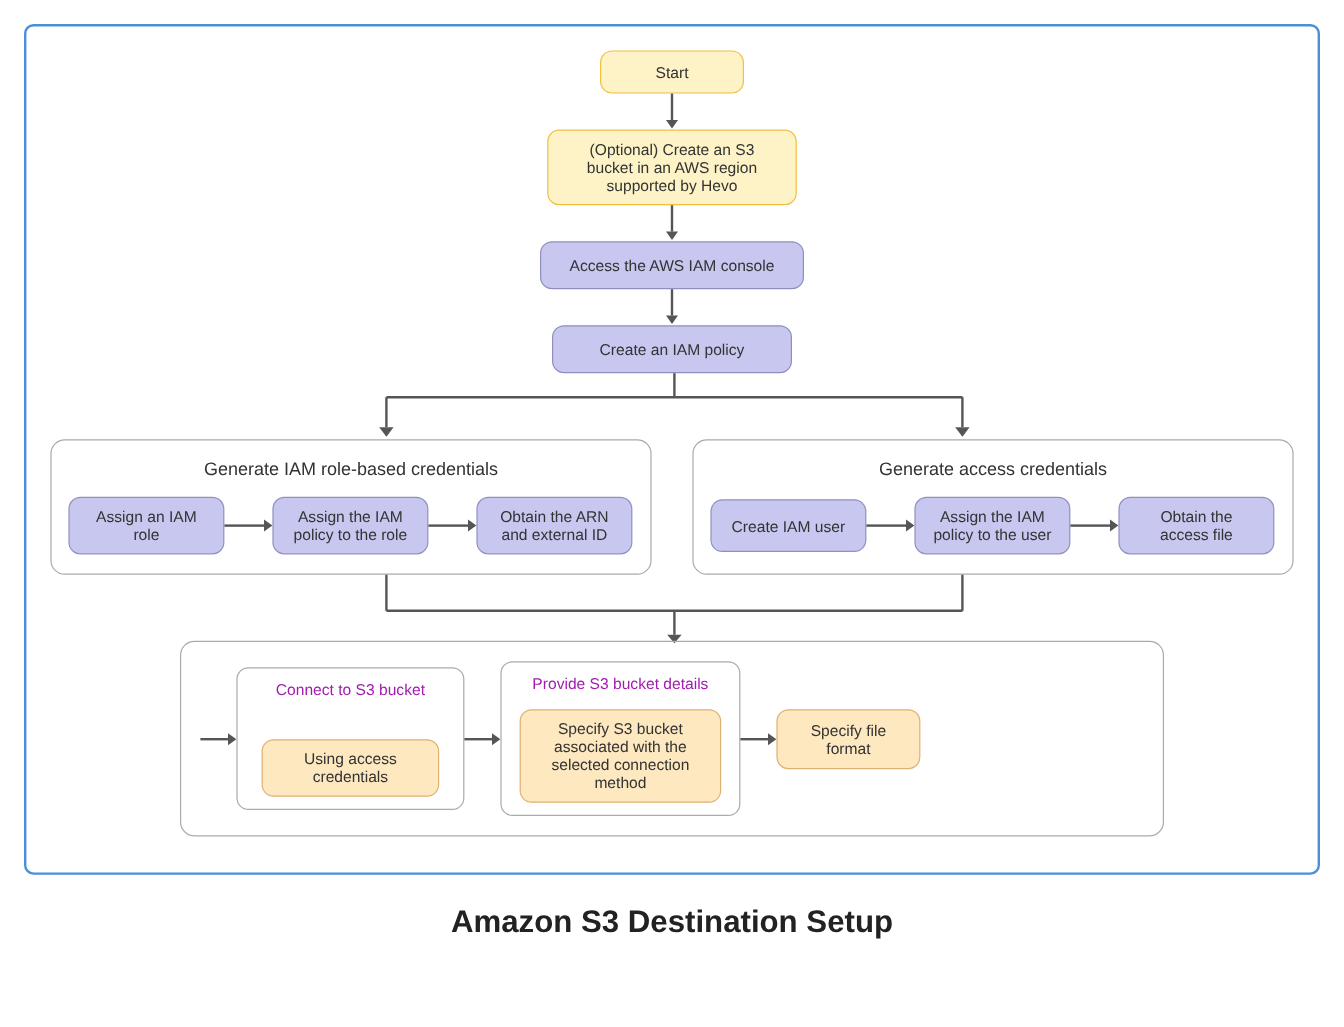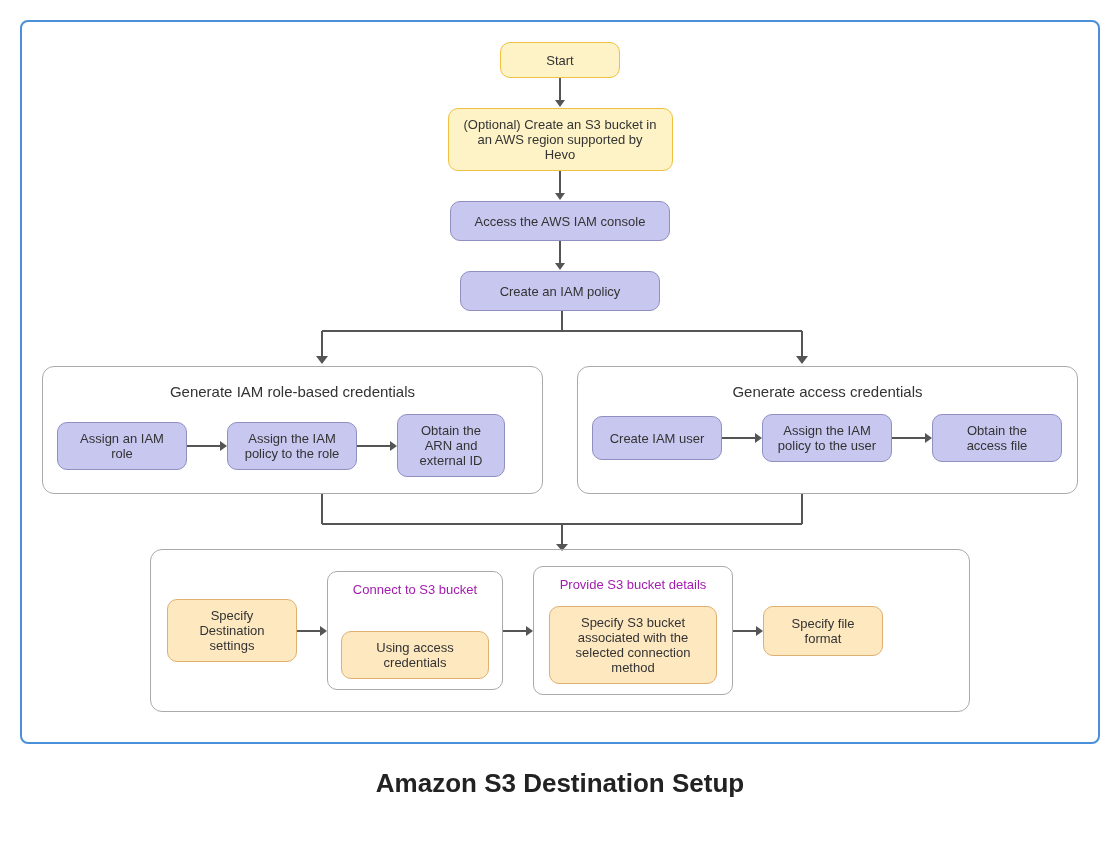--- a/index.html
+++ b/index.html
@@ -194,21 +194,21 @@
 
     <div class="node node-yellow" style="width:120px; min-height:36px;">
       <span>Start</span>
     </div>
 
     <div class="vert-arrow">
       <div class="line"></div>
       <div class="tip"></div>
     </div>
 
-    <div class="node node-yellow" style="width:225px; min-height:52px;">
+    <div class="node node-yellow" style="width:208px; min-height:52px;">
       <span>(Optional) Create an S3 bucket in an AWS region supported by Hevo</span>
     </div>
 
     <div class="vert-arrow">
       <div class="line"></div>
       <div class="tip"></div>
     </div>
 
     <div class="node node-purple" style="width:220px; min-height:40px;">
       <span>Access the AWS IAM console</span>
@@ -252,21 +252,21 @@
           <div class="hline"></div>
           <div class="htip"></div>
         </div>
         <div class="node node-purple" style="width:130px; min-height:44px;">
           <span>Assign the IAM policy to the role</span>
         </div>
         <div class="horiz-arrow">
           <div class="hline"></div>
           <div class="htip"></div>
         </div>
-        <div class="node node-purple" style="width:108px; min-height:44px;">
+        <div class="node node-purple" style="width:130px; min-height:44px;">
           <span>Obtain the ARN and external ID</span>
         </div>
       </div>
     </div>
 
     <div class="sub-box">
       <div class="sub-box-title">Generate access credentials</div>
       <div class="sub-box-row">
         <div class="node node-purple" style="width:130px; min-height:44px;">
           <span>Create IAM user</span>
@@ -300,30 +300,27 @@
 
     <line x1="520" y1="30" x2="520" y2="50" stroke="#555" stroke-width="2"></line>
 
     <polygon points="514,50 526,50 520,57" fill="#555"></polygon>
   </svg>
 
   <div class="bottom-section">
 
     <div class="bottom-row" style="align-items:center; gap:0;">
 
-      <div class="node node-orange" style="width:130px; min-height:60px;">
-        <span>Specify Destination settings</span>
-      </div>
 
       <div class="horiz-arrow" style="width:30px;">
         <div class="hline"></div>
         <div class="htip"></div>
       </div>
 
-      <div class="inner-box" style="width:176px;gap:30px;">
+      <div class="inner-box" style="width:190px;gap:30px;">
         <div class="inner-box-title">Connect to S3 bucket</div>
         <div class="node node-orange" style="width:148px; min-height:44px;">
           <span>Using access credentials</span>
         </div>
       </div>
 
       <div class="horiz-arrow" style="width:30px;">
         <div class="hline"></div>
         <div class="htip"></div>
       </div>

